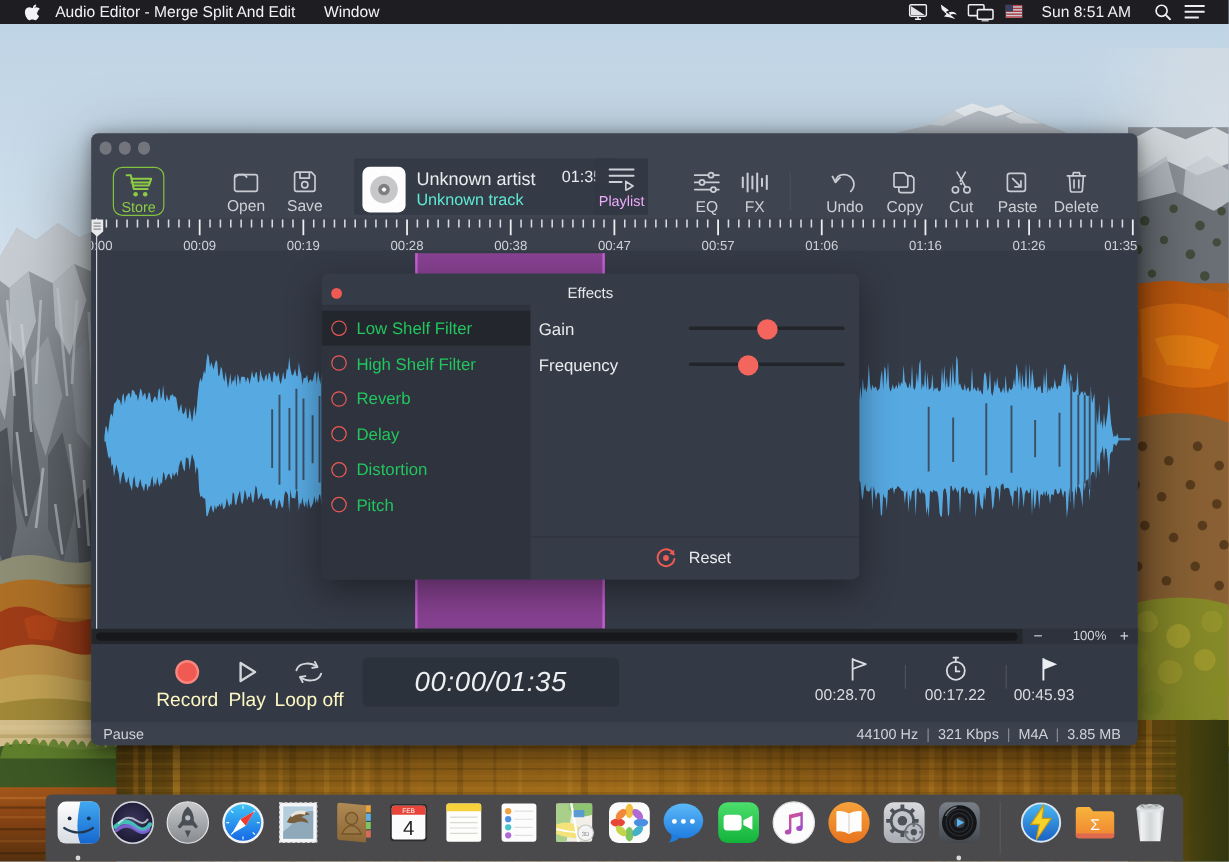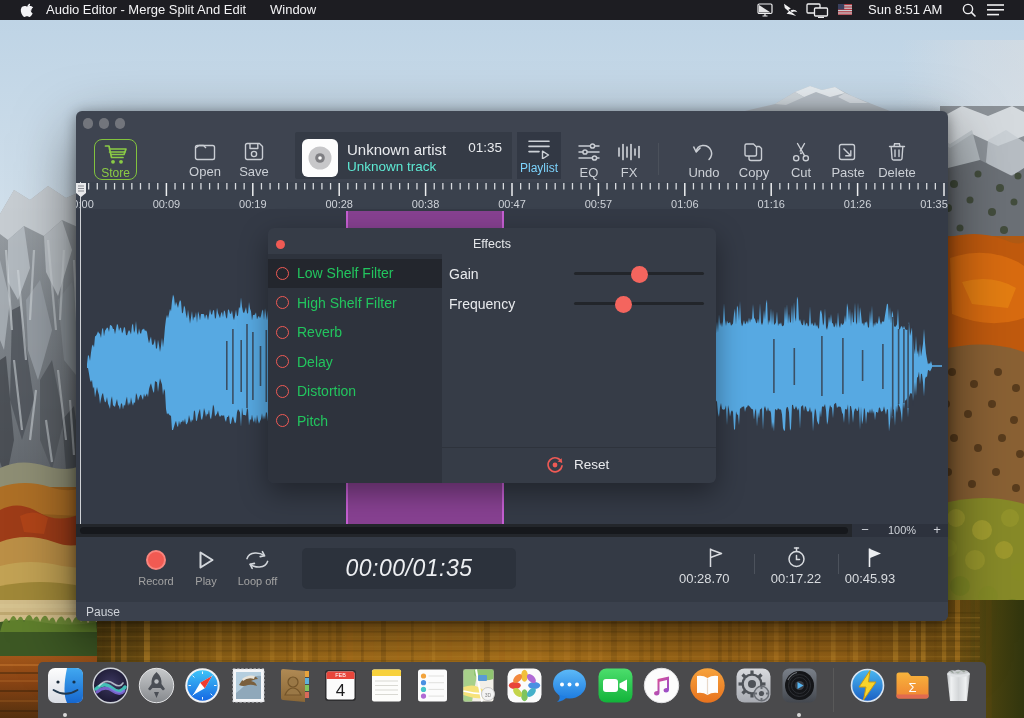--- a/index.html
+++ b/index.html
@@ -9,38 +9,38 @@
   #menubar{left:0;top:0;width:1024px;height:20px;background:#1d1d22;color:#f3f3f5;font-size:13px;}
   #menubar .ttl{font-weight:normal;}
   
   #win{left:76px;top:111px;width:872px;height:510px;border-radius:6px;background:#3e4450;
        box-shadow:0 22px 60px rgba(0,0,0,.55),0 2px 14px rgba(0,0,0,.4);}
   .tl{width:10.5px;height:10.5px;border-radius:50%;background:#72757c;top:118px;}
   .tbtn{color:#ccd0d6;font-size:13px;text-align:center;}
   .tbtn svg{display:block;margin:0 auto 3px;}
   #store{left:18px;top:28px;width:41px;height:39px;border:1.5px solid #82c33e;border-radius:8px;color:#8bcb45;font-size:12px;text-align:center;}
   #trackpanel{left:219px;top:21px;width:217px;height:47px;background:#353b46;border-radius:2px 0 0 2px;}
-  #plbtn{left:441px;top:21px;width:44px;height:47px;background:#323844;color:#7dd3fc;font-size:12px;text-align:center;}
+  #plbtn{left:420px;top:21px;width:44px;height:47px;background:#323844;color:#f0abfc;font-size:12px;text-align:center;}
   #ruler{left:0;top:71px;width:872px;height:27px;background:#3a414d;}
   #wavearea{left:0;top:98px;width:872px;height:315px;background:#343a46;overflow:hidden;}
   
   #dlg{left:192px;top:117px;width:448px;height:255px;background:#363c47;border-radius:6px;
        box-shadow:0 10px 28px rgba(0,0,0,.38);overflow:hidden;}
   #dlgleft{left:0;top:26px;width:174px;height:229px;background:#2e333d;}
   .row{left:0;width:174px;height:29px;color:#22c55e;font-size:14px;}
   .rowsel{background:#23262d;}
   .radio{width:11px;height:11px;border:1.5px solid #ef5a55;border-radius:50%;left:8px;top:7.5px;}
   .rowtxt{left:29px;top:6px;}
   #resetbar{left:174px;top:219px;width:274px;height:36px;border-top:1px solid #2e333c;}
   
   #scrollrow{left:0;top:413px;width:872px;height:13px;background:#23262b;}
   #zoomctl{left:776px;top:413px;width:96px;height:13px;background:#2d323d;color:#cfd3d9;font-size:11px;}
   #transport{left:0;top:426px;width:872px;height:65px;background:#343a45;}
   #status{left:0;top:491px;width:872px;height:19px;background:#3b414d;color:#cfd3d9;font-size:12px;border-radius:0 0 6px 6px;}
-  .lbl{color:#a3a3a3;font-size:11px;text-align:center;}
+  .lbl{color:#fef9c3;font-size:16px;text-align:center;}
   #timebox{left:226px;top:11px;width:214px;height:41px;background:#2c323c;border-radius:5px;color:#edeff2;
            font-size:23px;text-align:center;line-height:41px;letter-spacing:.5px;font-style:italic;}
   .mtime{color:#d9dce0;font-size:13px;}
   .vsep{width:1px;height:20px;background:#4c525c;top:17px;}
   
   #dock{left:38px;top:662px;width:948px;height:56px;background:#4a4a4c;border-radius:5px 5px 0 0;}
   .dicon{top:5px;width:37px;height:37px;}
   .ddot{width:4px;height:4px;border-radius:50%;background:#d8d8d8;top:51px;}
 </style>
 </head>
@@ -581,21 +581,21 @@
         </svg>
         <div class="abs" style="left:132px;top:9px;font-size:13.5px;color:#e9ebee">Reset</div>
       </div>
     </div>
 
     <div class="abs" id="scrollrow">
       <div class="abs" style="left:4px;top:3px;width:768px;height:7px;border-radius:3.5px;background:#16181c"></div>
     </div>
     <div class="abs" id="zoomctl">
       <div class="abs" style="left:6px;top:0;width:14px;text-align:center;font-size:13px;color:#cfd3d9;line-height:12px">−</div>
-      <div class="abs" style="left:30px;top:0;width:40px;text-align:center;line-height:13px">100%</div>
+      <div class="abs" style="left:30px;top:0;width:40px;text-align:right;line-height:13px">100%</div>
       <div class="abs" style="left:78px;top:0;width:14px;text-align:center;font-size:13px;color:#cfd3d9;line-height:12px">+</div>
     </div>
 
     <div class="abs" id="transport">
       <div class="abs" style="left:70px;top:13px;width:16px;height:16px;border-radius:50%;background:#f15a52;border:2px solid #f8857e"></div>
       <div class="abs lbl" style="left:50px;top:38px;width:60px">Record</div>
       <svg class="abs" style="left:122px;top:13px" width="17" height="20" viewBox="0 0 17 20">
         <path d="M2.5 2.5 L14.5 10 L2.5 17.5 Z" fill="none" stroke="#d3d7dc" stroke-width="2" stroke-linejoin="round"></path>
       </svg>
       <div class="abs lbl" style="left:100px;top:38px;width:60px">Play</div>
@@ -630,20 +630,21 @@
       <div class="abs vsep" style="left:762px"></div>
       <svg class="abs" style="left:791px;top:10px" width="16" height="21" viewBox="0 0 16 21">
         <path d="M2.5 1.5 V20" stroke="#eceef1" stroke-width="1.6"></path>
         <path d="M2.5 1.8 L14 6.5 L2.5 11.2 Z" fill="#eceef1"></path>
       </svg>
       <div class="abs mtime" style="left:754px;top:34px;width:80px;text-align:center">00:45.93</div>
     </div>
 
     <div class="abs" id="status">
       <div class="abs" style="left:10px;top:3px">Pause</div>
+      <div class="abs" style="right:14px;top:3px">44100 Hz &nbsp;<span style="color:#868c96">|</span>&nbsp; 321 Kbps &nbsp;<span style="color:#868c96">|</span>&nbsp; M4A &nbsp;<span style="color:#868c96">|</span>&nbsp; 3.85 MB</div>
     </div>
   </div>
 
   <div class="abs" id="dock"></div>
   <div class="abs" style="left:0;top:662px;width:1024px;height:56px">
 
   <svg class="abs dicon" style="left:46.5px" viewBox="0 0 37 37">
     <defs>
           <linearGradient id="fndr" x1="0" y1="0" x2="0" y2="1">
             <stop offset="0" stop-color="#41a8f0"></stop>

